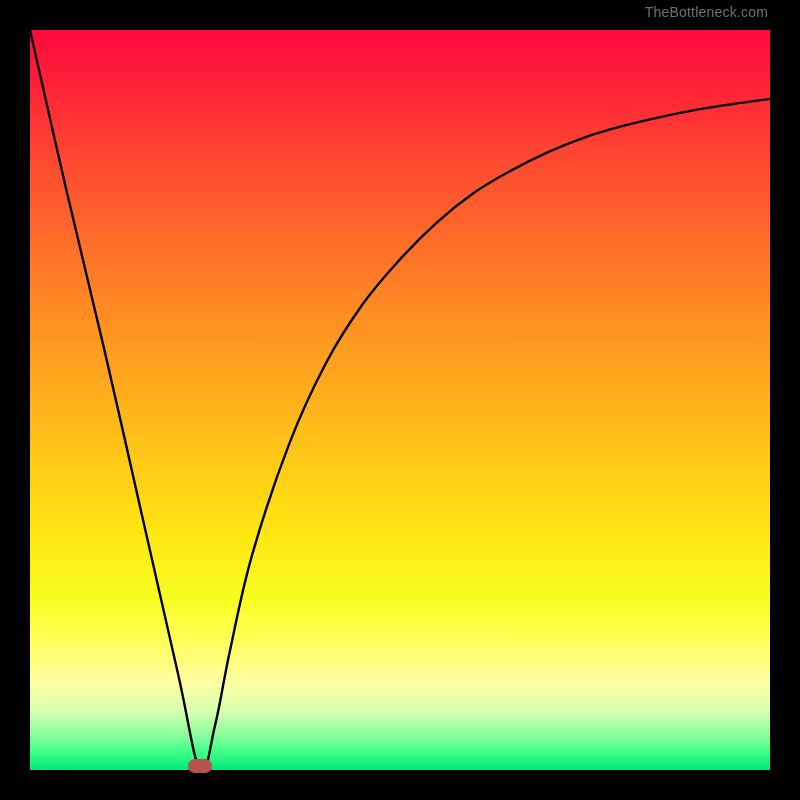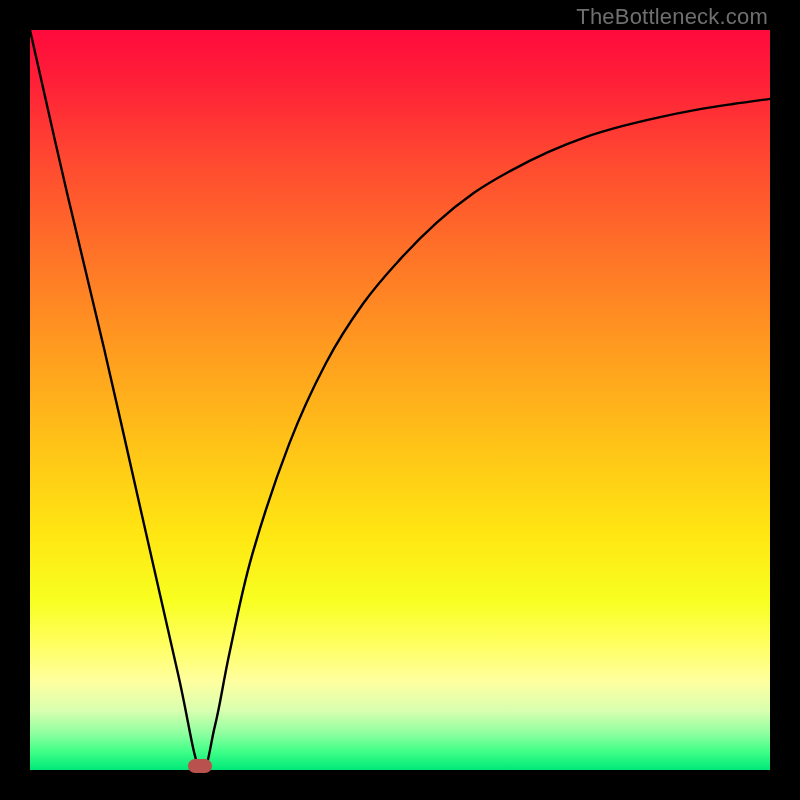--- a/index.html
+++ b/index.html
@@ -33,21 +33,21 @@
     left: 0; top: 0;
     width: 740px;
     height: 740px;
     pointer-events: none;
   }
   .watermark {
     position: absolute;
     top: 4px;
     right: 32px;
     color: #6f6f6f;
-    font-size: 22px;
+    font-size: 14px;
     letter-spacing: 0.2px;
     font-weight: 400;
   }
   .marker {
     position: absolute;
     width: 24px;
     height: 14px;
     border-radius: 7px;
     background: #b9524e;
     transform: translate(-50%, -50%);

